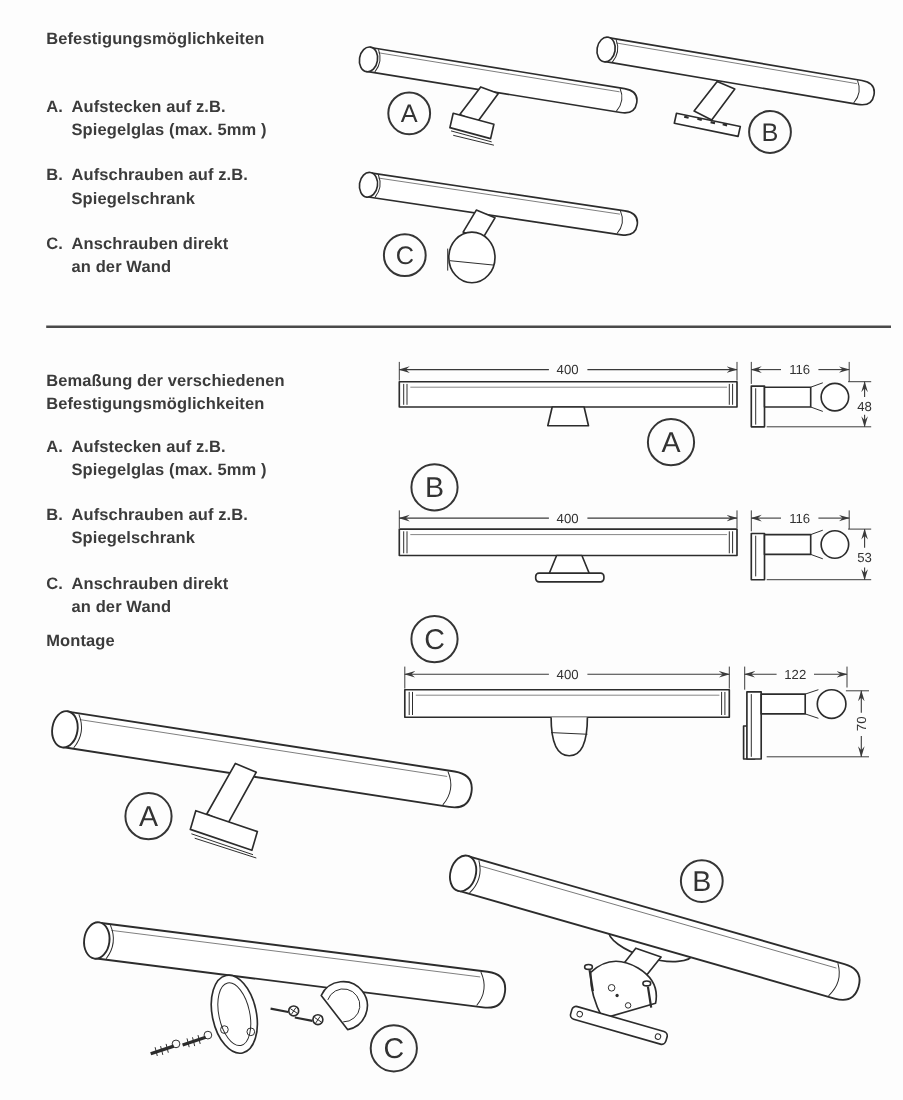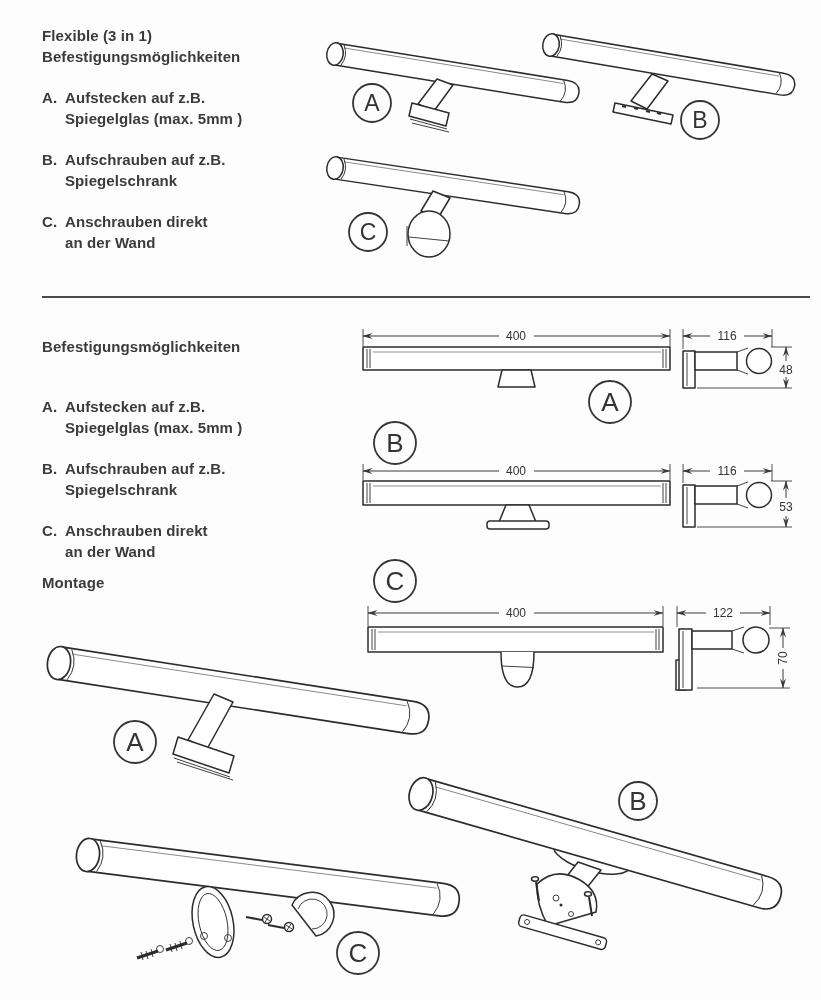--- a/index.html
+++ b/index.html
@@ -317,21 +317,20 @@
       </g>
       <g>
         <circle class="cir" cx="638" cy="801" r="19"></circle>
         <text class="lblM" x="638" y="810" text-anchor="middle">B</text>
       </g>
     </g>
   </g>
 </svg>
 
 <div class="tblock" style="top:26px">
-  <div>Flexible (3 in 1)</div>
   <div>Befestigungsmöglichkeiten</div>
 </div>
 
 <div class="item" style="top:88px">
   <span class="ltr">A.</span>
   <span>
     <div>Aufstecken auf z.B.</div>
     <div>Spiegelglas (max. 5mm )</div>
   </span>
 </div>
@@ -344,20 +343,21 @@
 </div>
 <div class="item" style="top:212px">
   <span class="ltr">C.</span>
   <span>
     <div>Anschrauben direkt</div>
     <div>an der Wand</div>
   </span>
 </div>
 
 <div class="tblock" style="top:337px">
+  <div>Bemaßung der verschiedenen</div>
   <div>Befestigungsmöglichkeiten</div>
 </div>
 
 <div class="item" style="top:397px">
   <span class="ltr">A.</span>
   <span>
     <div>Aufstecken auf z.B.</div>
     <div>Spiegelglas (max. 5mm )</div>
   </span>
 </div>

